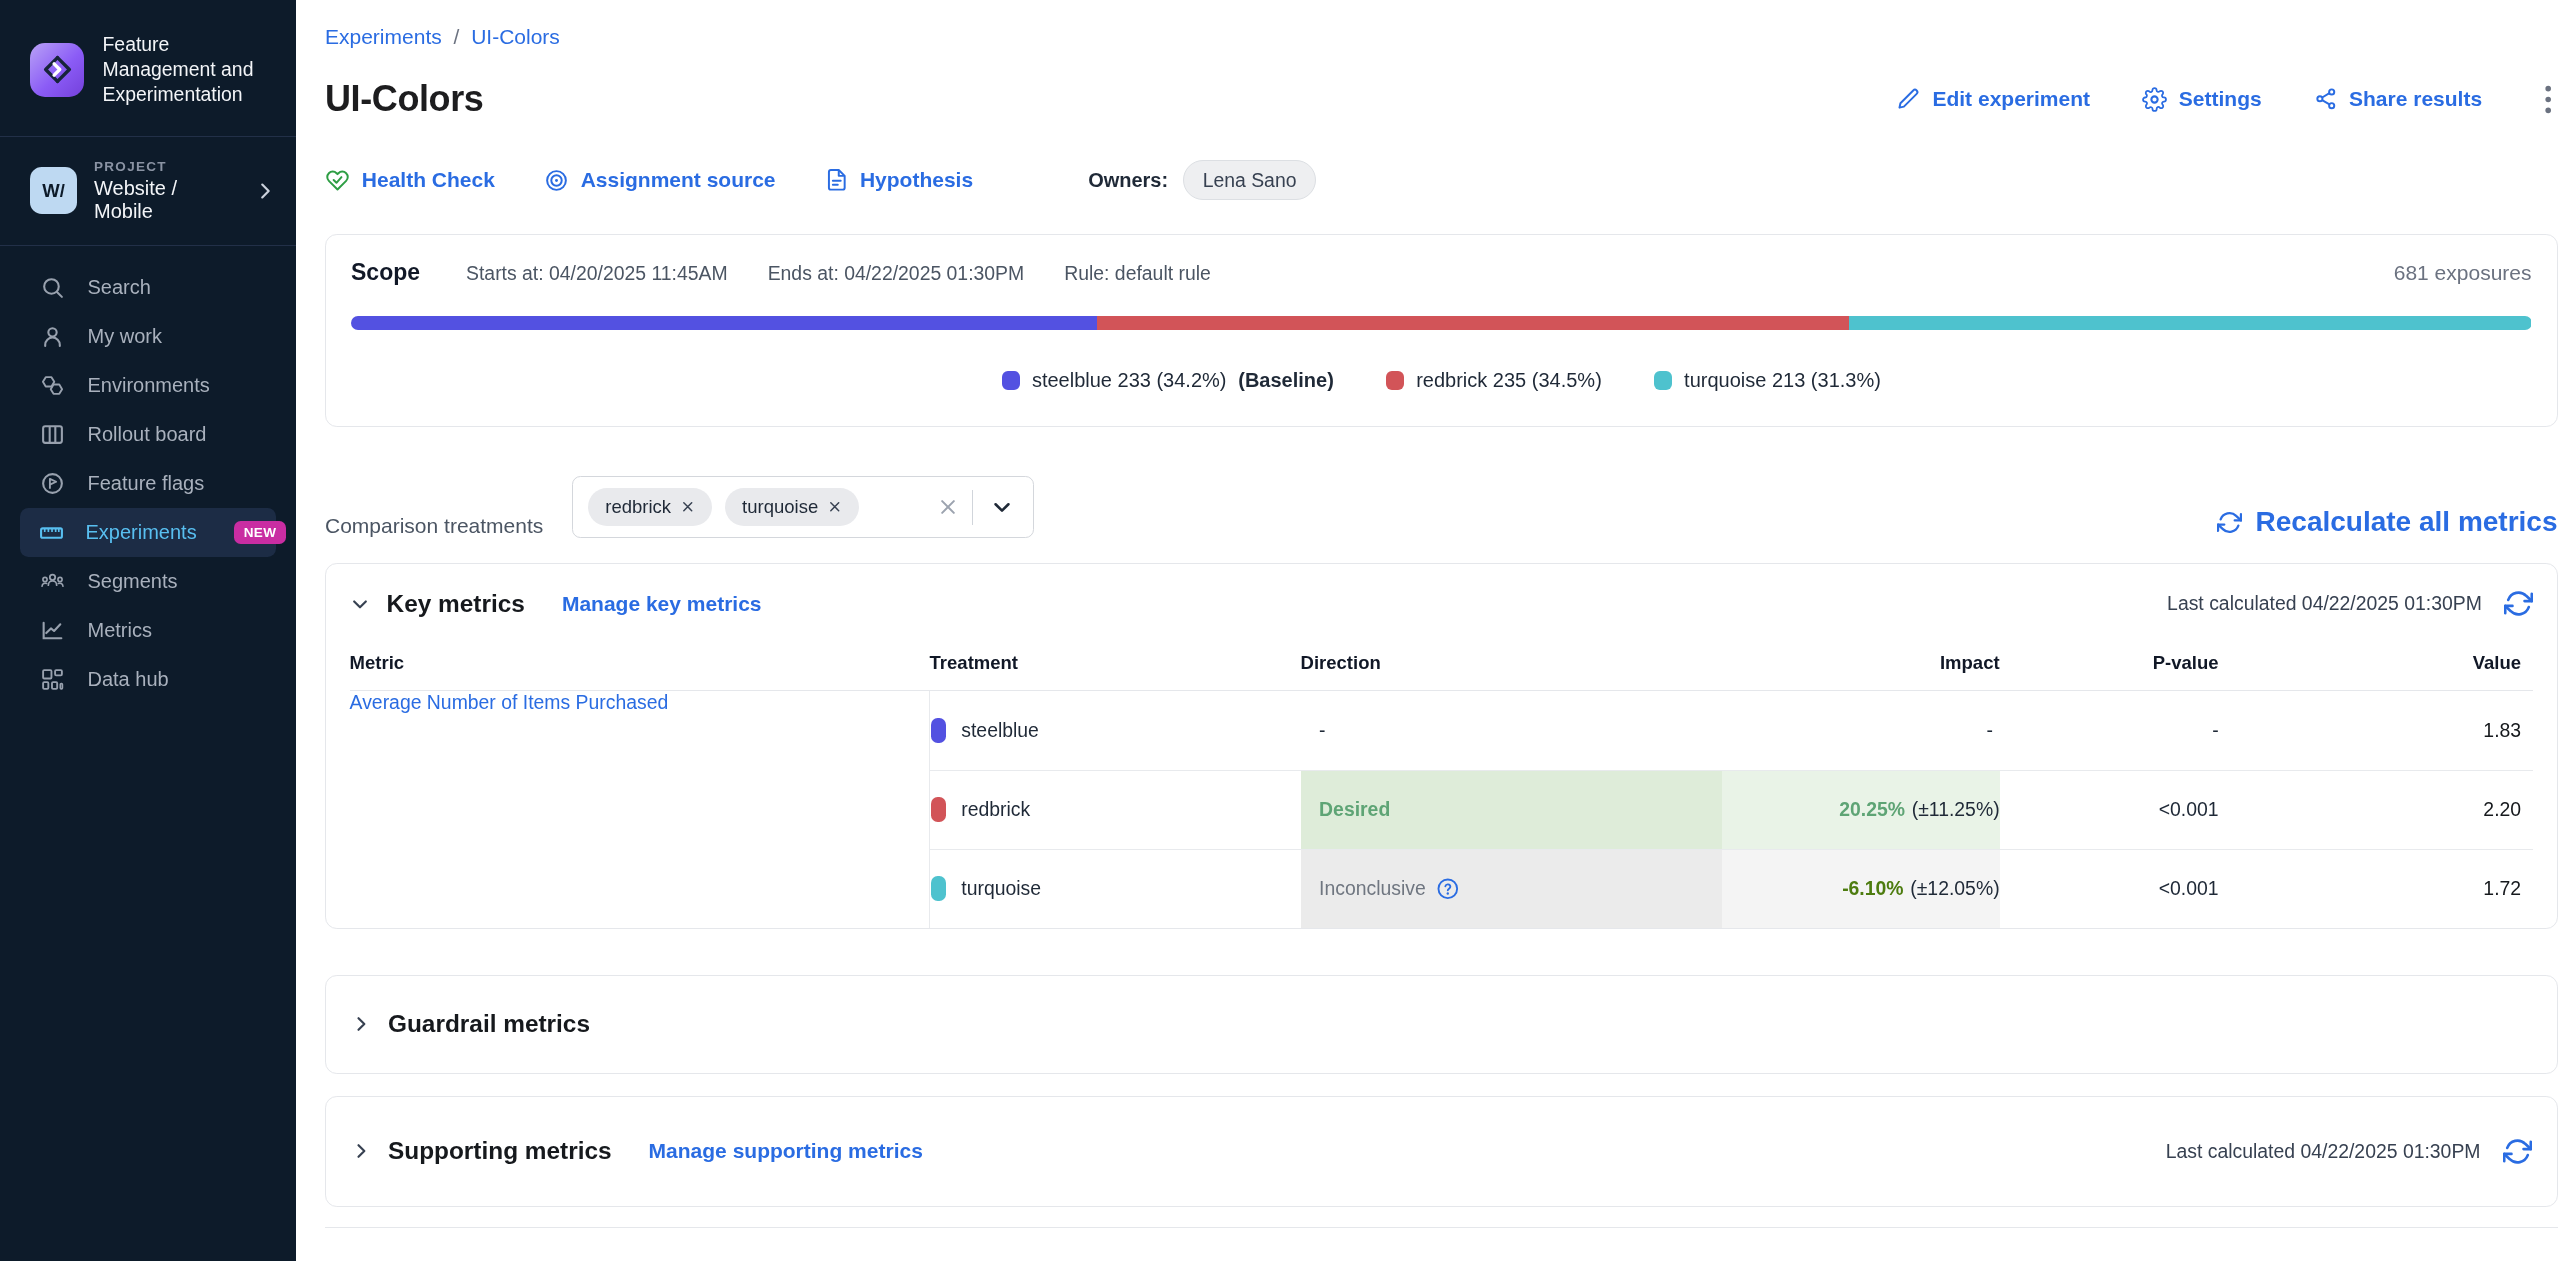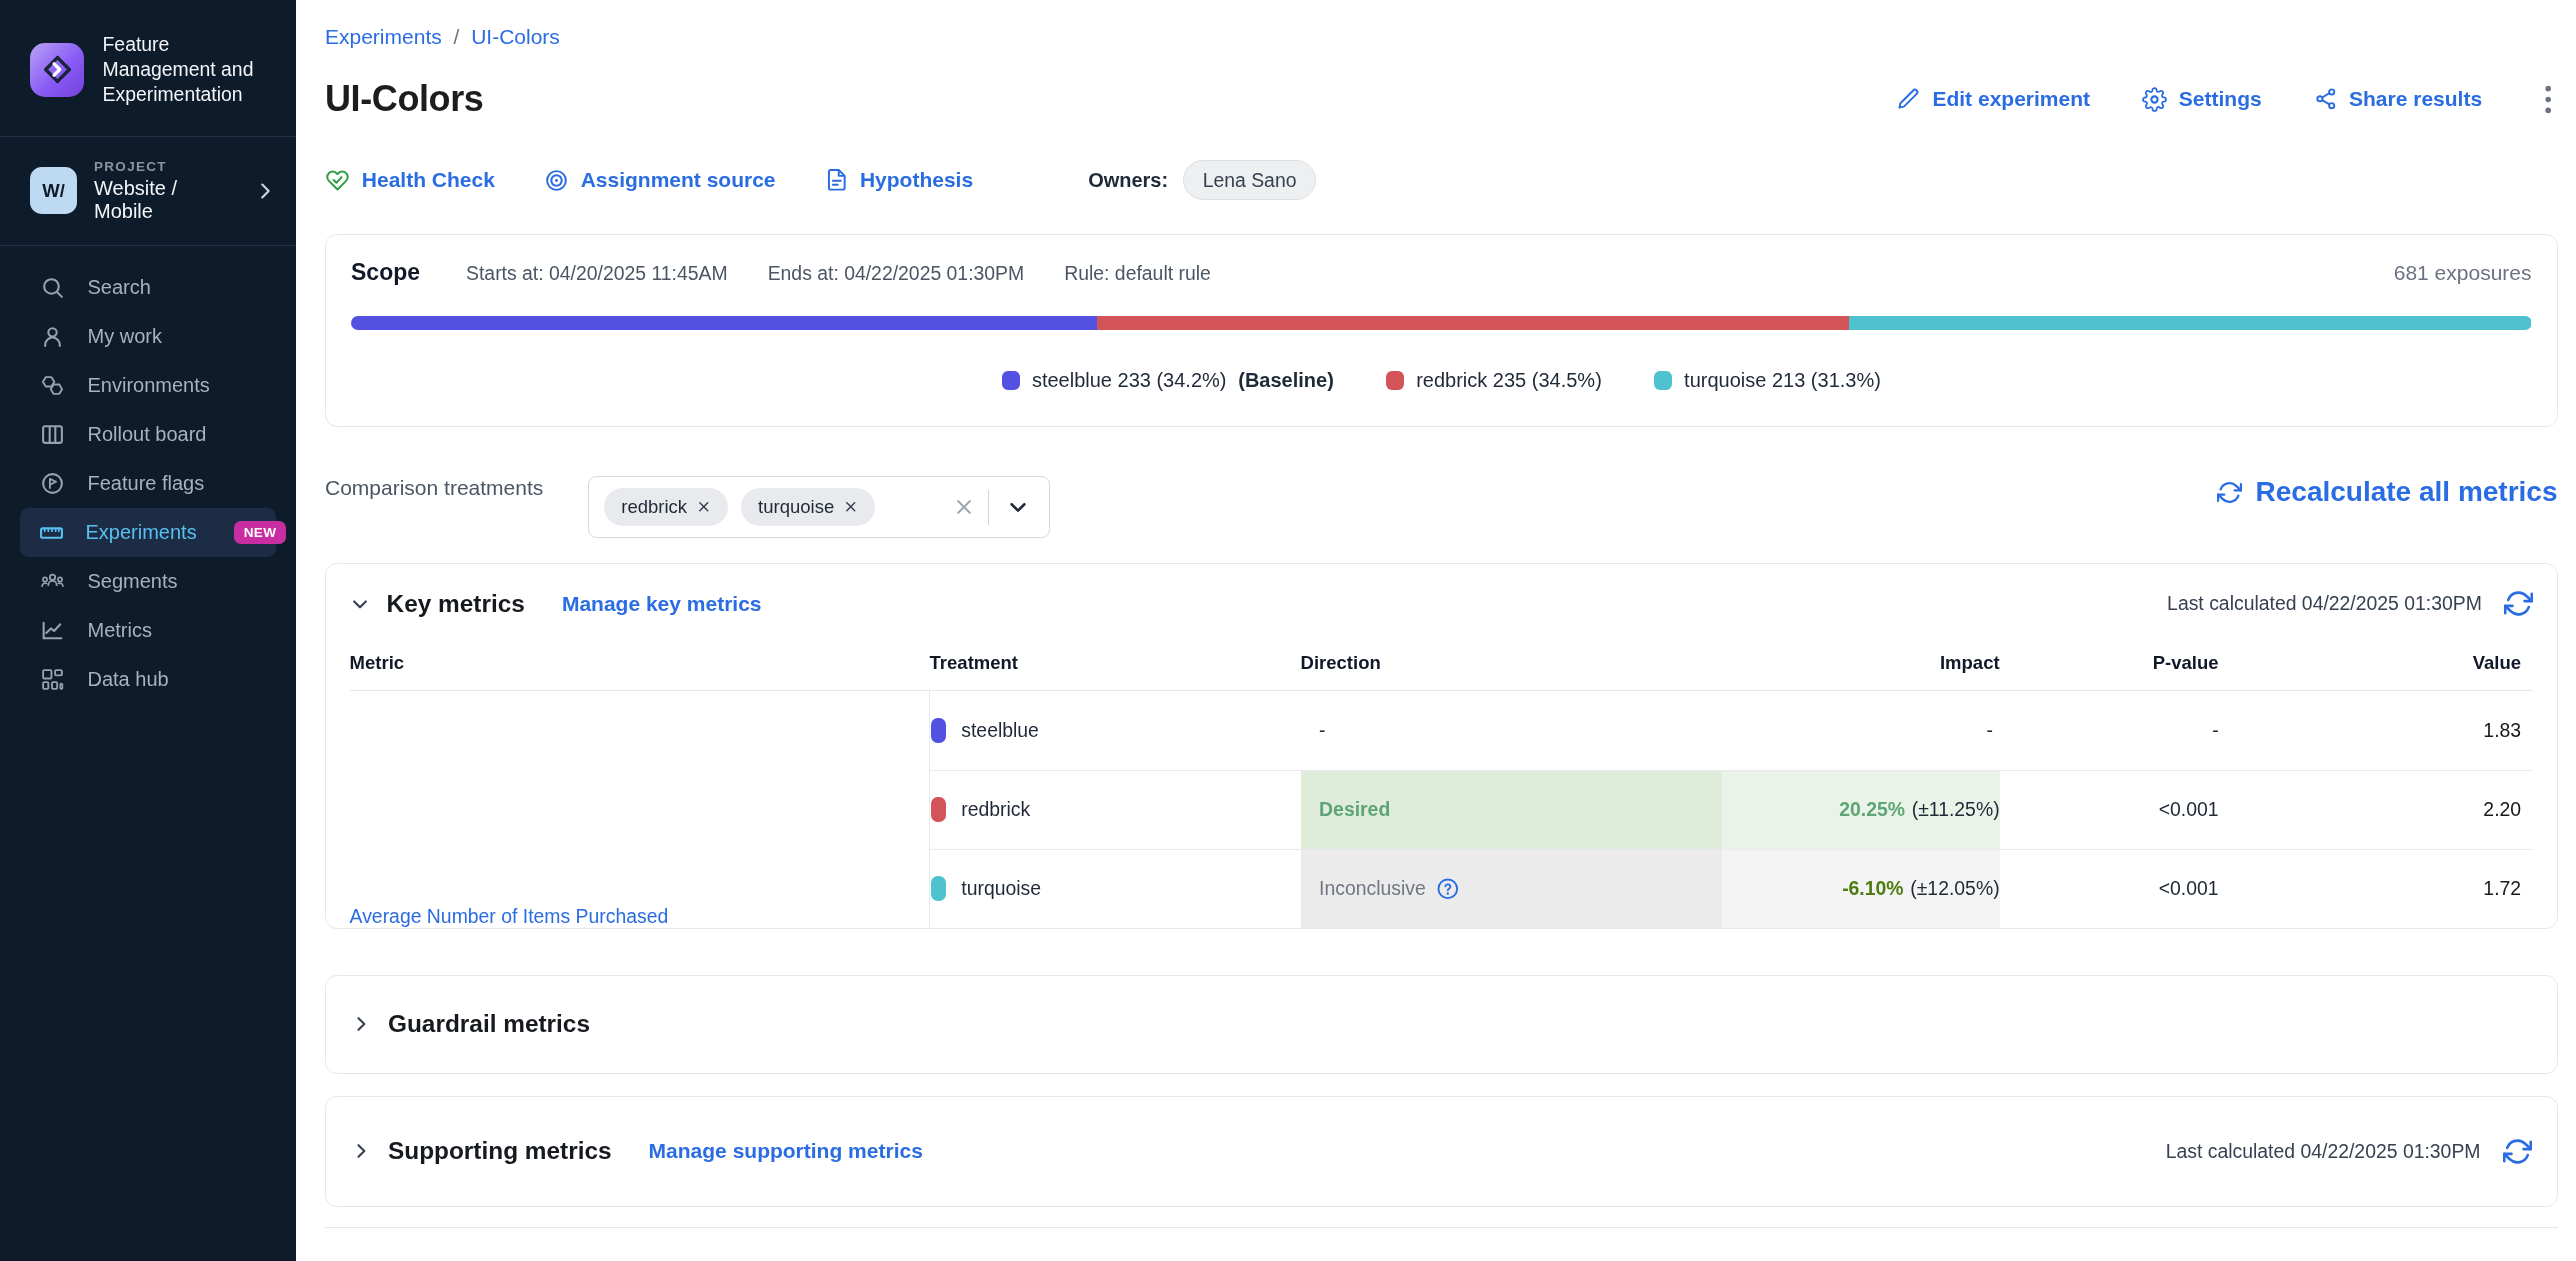--- a/index.html
+++ b/index.html
@@ -82,21 +82,21 @@
   .scope-exposures { margin-left:auto; font-size:21px; color:#6B7280; }
   .dist-bar { margin-top:30px; height:14.3px; border-radius:842px; overflow:hidden; display:flex; }
   .dist-seg { height:100%; }
   .legend { margin-top:39px; display:flex; justify-content:center; gap:52px; }
   .legend-item { display:flex; align-items:center; gap:11.8px; font-size:20px; color:#1F2937; }
   .legend-swatch { width:18.5px; height:18.5px; border-radius:5.9px; flex-shrink:0; }
   .legend-suffix { font-weight:700; }
   .legend-suffix:empty { display:none; }
 
   
-  .comparison-row { margin-top:49px; display:flex; align-items:flex-start;gap:16px; }
+  .comparison-row { margin-top:49px; display:flex; align-items:flex-end; }
   .comparison-label { font-size:21px; color:#4B5563; }
   .treat-select {
     margin-left:29px; width:462px; height:62px;
     border:1.7px solid #D4D7DC; border-radius:8.4px;
     display:flex; align-items:center; padding:0 15px; gap:13.5px; cursor:pointer;
   }
   .chip {
     background:#E9EAED; border-radius:842px; padding:7.6px 17px;
     display:flex; align-items:center; gap:10px; font-size:18.5px; color:#1F2937;
   }
@@ -119,21 +119,21 @@
   .ktable { padding:0 23.6px; }
   .ktable-header {
     display:grid; grid-template-columns:580px 371px 421px 278px 219px 1fr;
     align-items:center; height:54px; border-bottom:0.8px solid #E5E7EB;
     font-size:18.5px; font-weight:700; color:#111827;
   }
   .th-right { text-align:right; }
   .ktable-body { display:flex; }
   .metric-cell {
     width:580px; flex-shrink:0; border-right:0.8px solid #E8EAED;
-    display:flex; align-items:flex-end; padding-right:25px;
+    display:flex; align-items:flex-start; padding-right:25px;
   }
   .metric-link { font-size:19.4px; }
   .rows { flex:1; display:flex; flex-direction:column; }
   .trow {
     display:grid; grid-template-columns:371px 421px 278px 219px 1fr;
     align-items:stretch; height:79px;
   }
   .trow + .trow { border-top:0.8px solid #E8EAED; }
   .tcell { display:flex; align-items:center; font-size:19.4px; color:#1F2937; }
   .treat-cell { gap:15px; padding-left:1.7px; }

